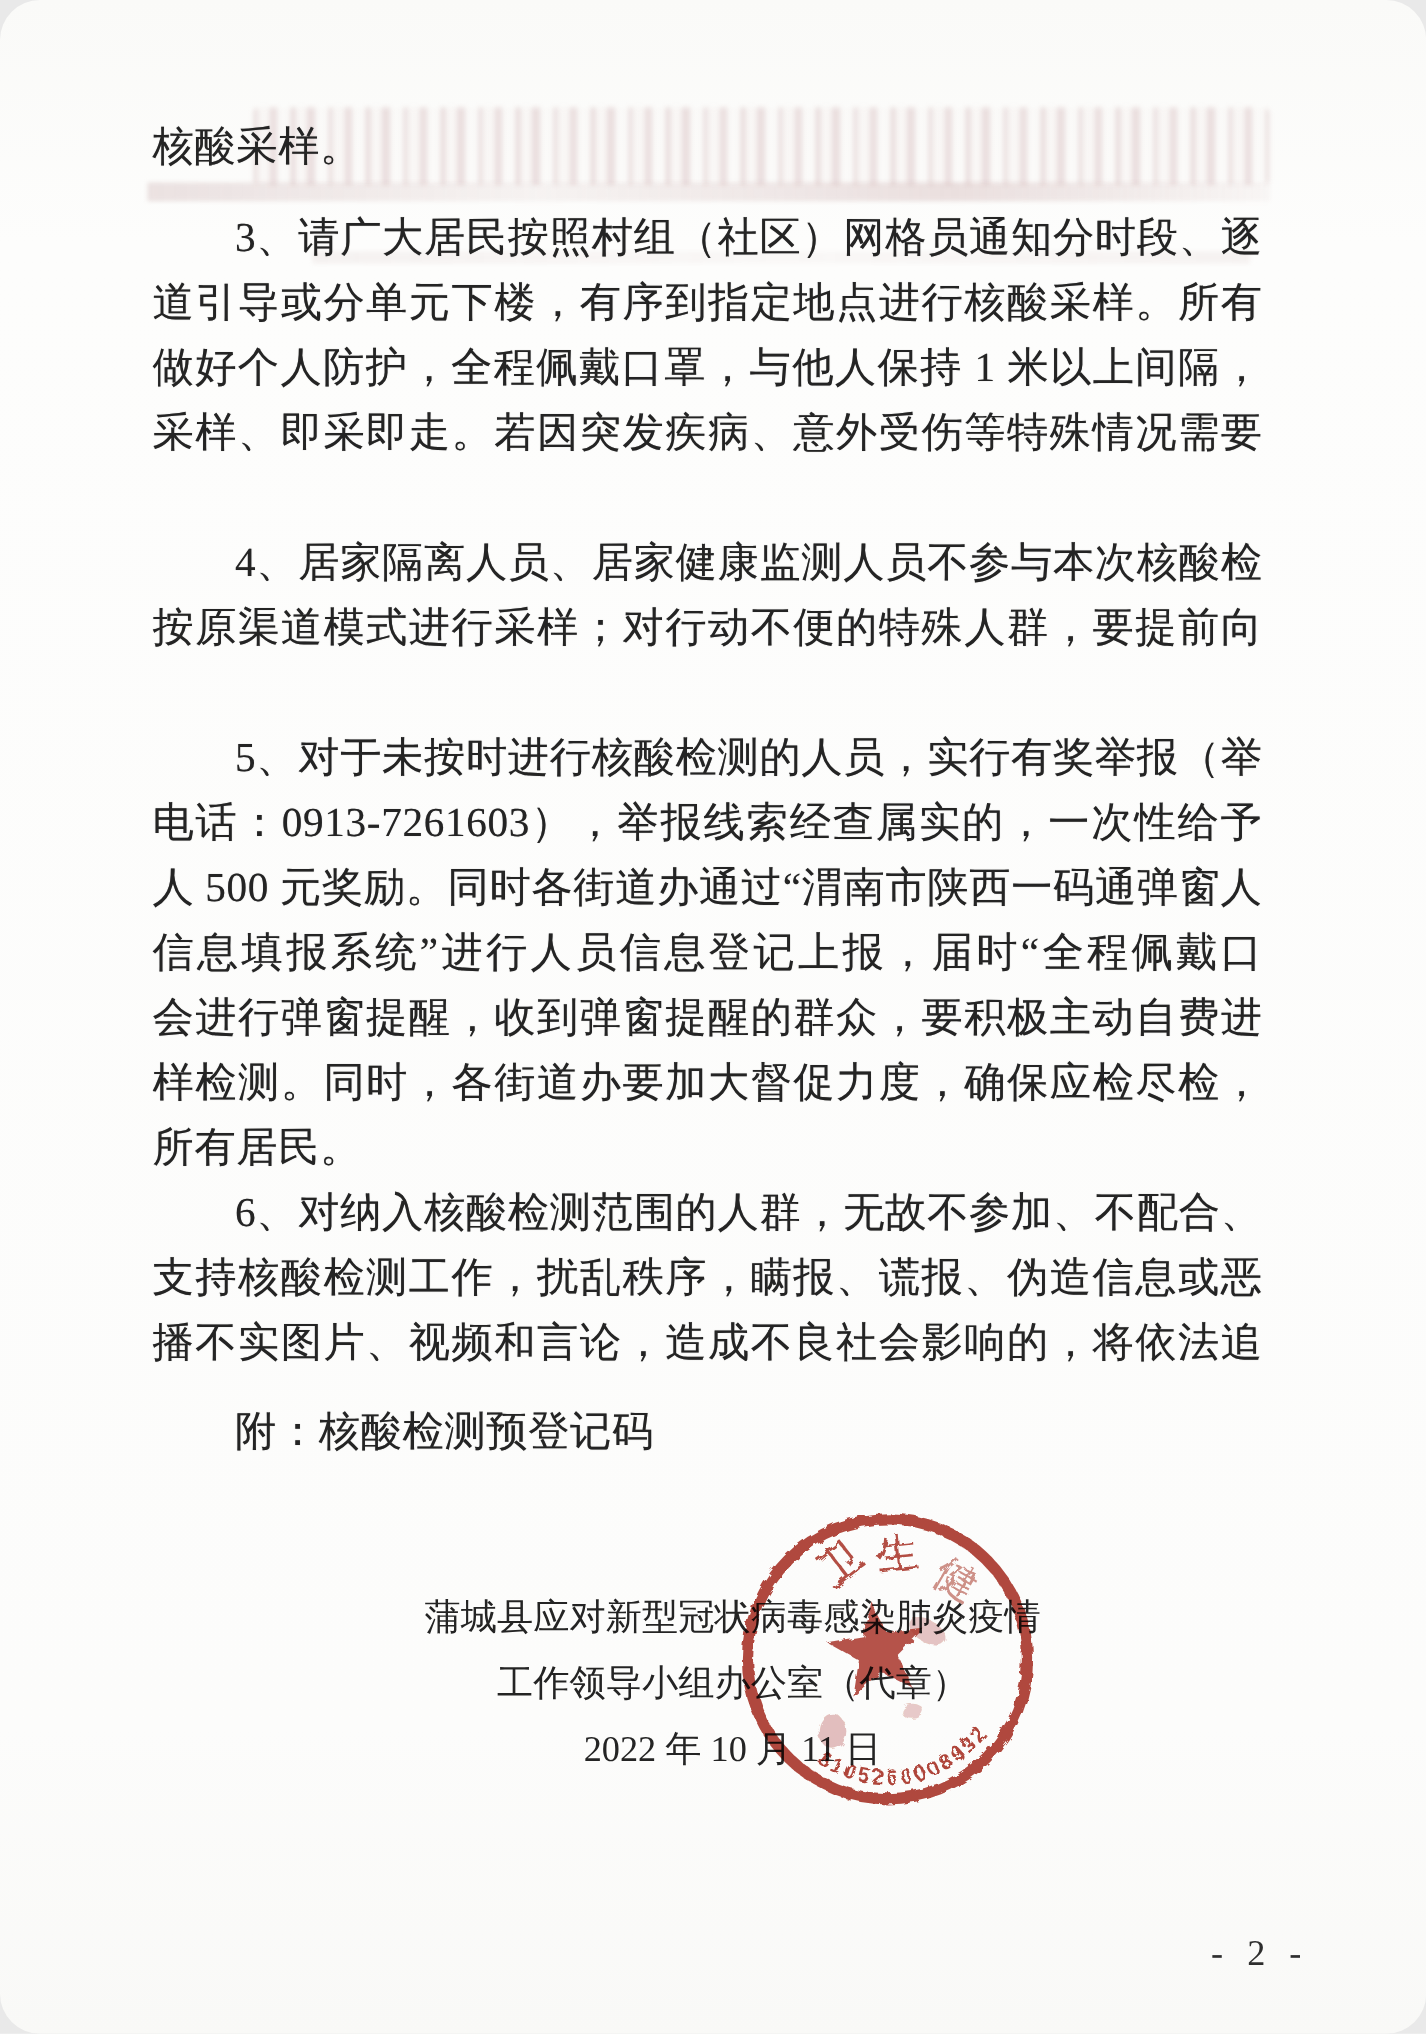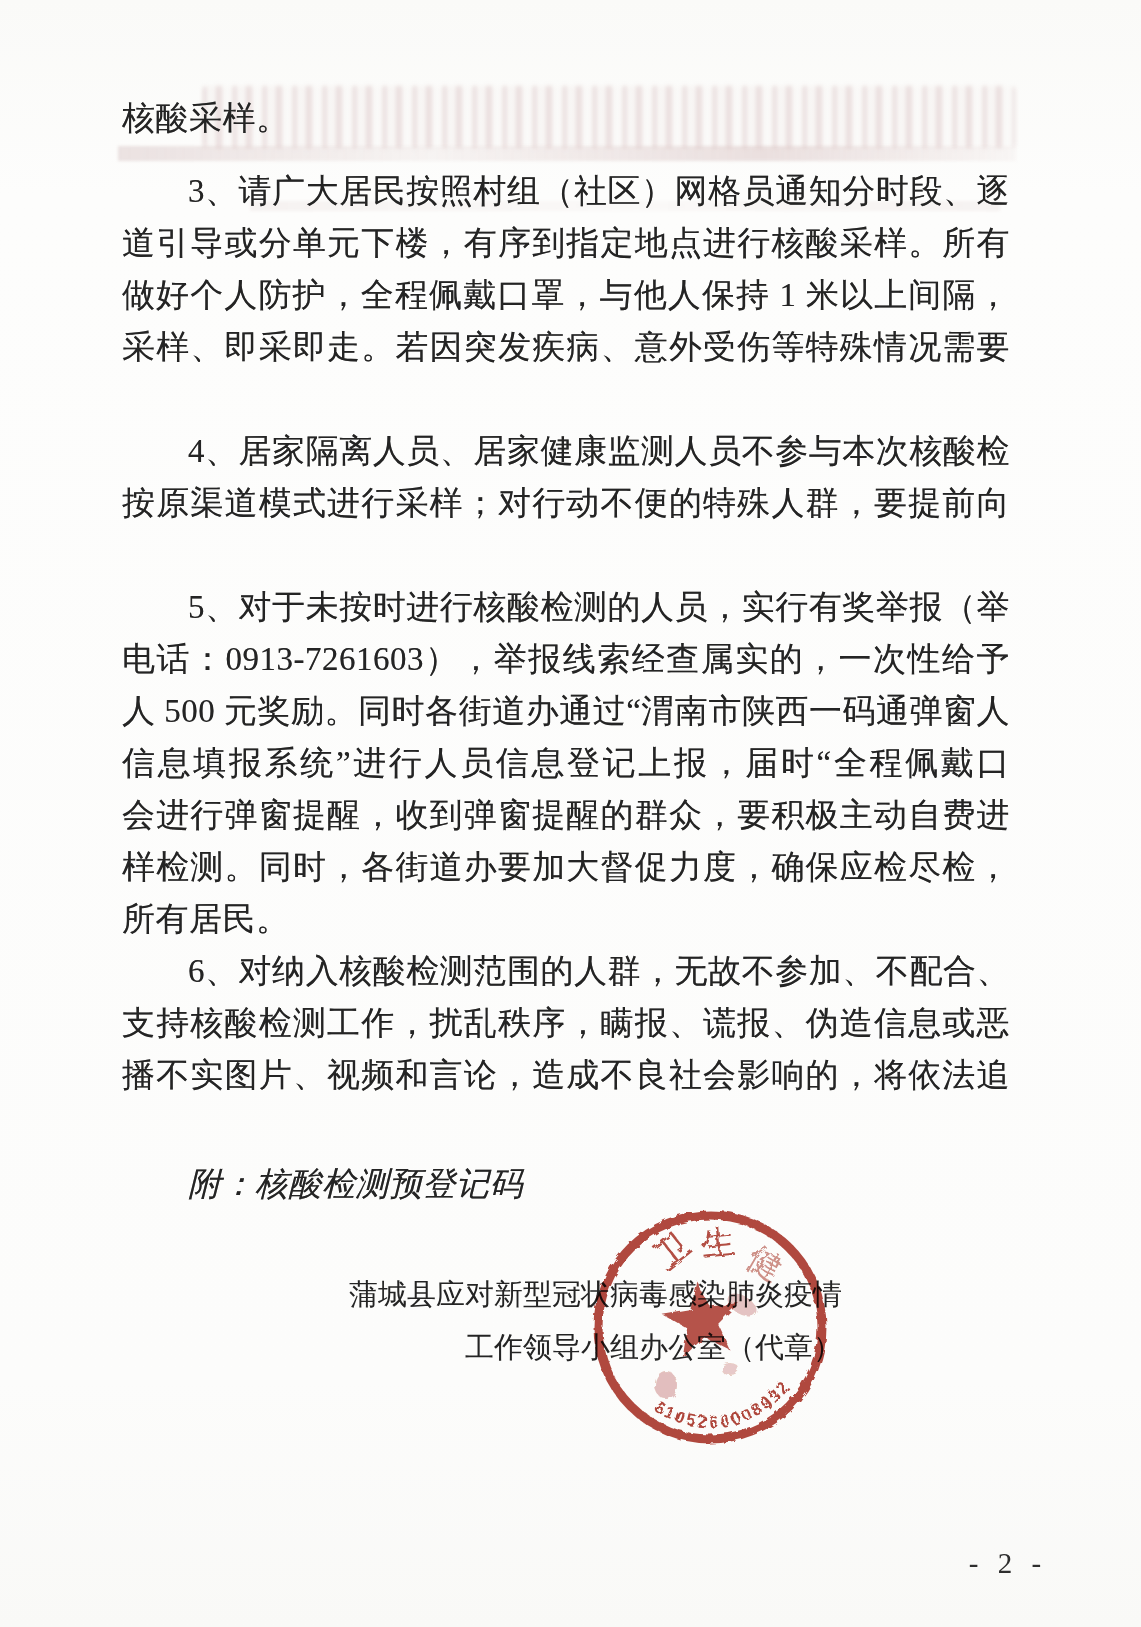--- a/index.html
+++ b/index.html
@@ -7,20 +7,21 @@
     width: 1141px; height: 1627px;
     font-family: "Liberation Serif", "DejaVu Serif", serif;
     background: #e9e9e9;
   }
   .page {
     position: relative;
     width: 1141px; height: 1627px;
     overflow: hidden;
     background: linear-gradient(180deg, #fafaf8 0%, #fdfdfc 12%, #fcfcfb 85%, #f9f9f7 100%);
     color: #242424;
+    border-radius: 32px;
   }
 
   
   .bleed-band {
     position: absolute; left: 203px; top: 86px; width: 812px; height: 62px;
     background: repeating-linear-gradient(90deg,
       rgba(184,138,140,0.33) 0 3px, rgba(224,200,200,0.10) 3px 13px,
       rgba(188,142,144,0.27) 13px 19px, rgba(236,224,224,0.07) 19px 30px);
     filter: blur(2.3px);
     border-radius: 4px;
@@ -37,39 +38,39 @@
     filter: blur(1.8px);
   }
 
   
   .textcol { position: absolute; left: 122px; width: 888px; }
   .blk-1 { top: 92px; }
   .blk-2 { top: 165px; }
   .blk-3 { top: 425px; }
   .blk-4 { top: 581px; }
   .blk-5 { top: 945px; }
-  .blk-6 { top: 1158px; font-style: italic; }
+  .blk-6 { top: 1120px; }
   .line {
     height: 52px; line-height: 52px;
     font-size: 33px;
     letter-spacing: 0.5px;
     white-space: nowrap;
     color: #242424;
     text-shadow: 0 0 0.6px rgba(40,40,40,0.55);
   }
   .line.just { white-space: normal; text-align: justify; text-align-last: justify; overflow: hidden; }
   .line.ind { padding-left: 66px; }
   .line.just.ind { padding-left: 66px; }
 
   
   .signature {
     position: absolute; left: 330px; top: 1268px; width: 512px;
     text-align: center;
   }
-  .sig-line { height: 53px; line-height: 53px; font-size: 29px; letter-spacing: 0px; white-space: nowrap; color: #242424; text-align: right; }
+  .sig-line { height: 53px; line-height: 53px; font-size: 29px; letter-spacing: 0px; white-space: nowrap; color: #242424; }
 
   
   .seal {
     position: absolute; left: 570px; top: 1187px; width: 280px; height: 280px;
     mix-blend-mode: multiply;
     opacity: 0.92;
   }
 
   
   .page-number {
@@ -115,20 +116,21 @@
       <div class="line just">支持核酸检测工作，扰乱秩序，瞒报、谎报、伪造信息或恶意传</div>
       <div class="line just">播不实图片、视频和言论，造成不良社会影响的，将依法追究法</div>
     </div>
   <div class="textcol blk-6">
       <div class="line ind">附：核酸检测预登记码</div>
     </div>
 
   <div class="signature">
     <div class="sig-line">蒲城县应对新型冠状病毒感染肺炎疫情</div>
     <div class="sig-line">工作领导小组办公室（代章）</div>
+    <div class="sig-line">2022 年 10 月 11 日</div>
   </div>
 
   <svg class="seal" viewBox="0 0 280 280" xmlns="http://www.w3.org/2000/svg">
     <defs>
       <filter id="rough" x="-10%" y="-10%" width="120%" height="120%">
         <feTurbulence type="fractalNoise" baseFrequency="0.14" numOctaves="2" seed="7" result="n"></feTurbulence>
         <feDisplacementMap in="SourceGraphic" in2="n" scale="5"></feDisplacementMap>
       </filter>
       <path id="digitArc" d="M 78 219 A 100 100 0 0 0 233 177" fill="none"></path>
     </defs>

